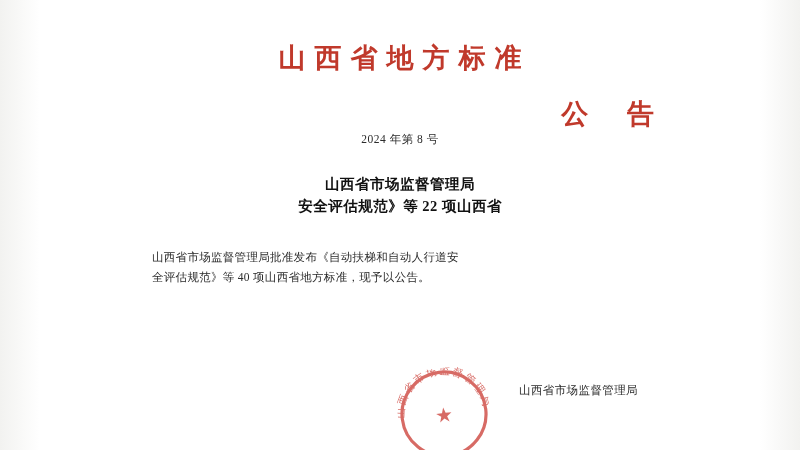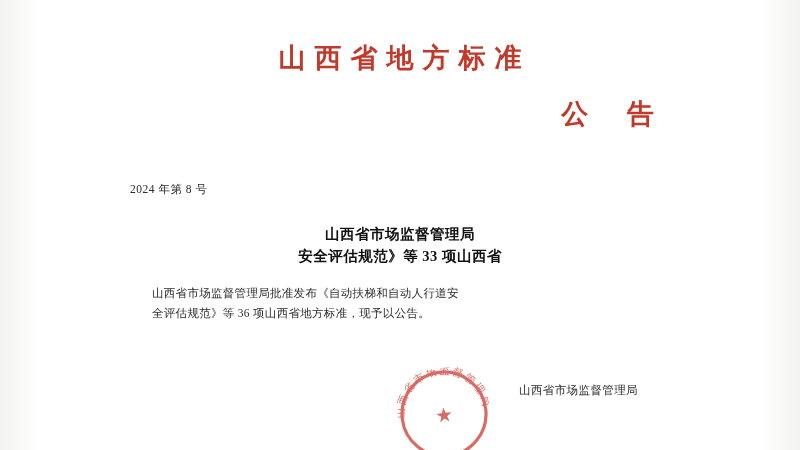--- a/index.html
+++ b/index.html
@@ -51,40 +51,40 @@
   .title-sub {
     margin-top: 20px;
     text-align: right;
     color: #c0392b;
     font-size: 27px;
     letter-spacing: 16px;
     font-weight: 700;
     text-indent: 16px;
   }
   .doc-number {
-    margin-top: 50px;
+    text-align: center;
     color: #2b2b2b;
     font-size: 11.5px;
     letter-spacing: 0.5px;
   }
   .heading-block {
     margin-top: 26px;
     text-align: center;
     color: #111111;
     font-size: 14.5px;
     font-weight: 700;
     line-height: 22px;
     letter-spacing: 0.5px;
   }
   .heading-line {
     display: block;
     white-space: nowrap;
   }
   .body-block {
-    margin-top: 16px;
+    margin-top: 30px;
     color: #2b2b2b;
     font-size: 11.5px;
     line-height: 20px;
     letter-spacing: 0.3px;
     padding: 0 18px 0 22px;
     text-align: justify;
   }
   .body-line {
     display: block;
     white-space: nowrap;
@@ -132,26 +132,26 @@
   <div class="content">
 
     <div class="title-main">山西省地方标准</div>
 
     <div class="title-sub">公  告</div>
 
     <div class="doc-number">2024 年第 8 号</div>
 
     <div class="heading-block">
       <span class="heading-line">山西省市场监督管理局</span>
-      <span class="heading-line">安全评估规范》等 33 项山西省</span>
+      <span class="heading-line">安全评估规范》等 22 项山西省</span>
     </div>
 
     <div class="body-block">
       <span class="body-line">山西省市场监督管理局批准发布《自动扶梯和自动人行道安</span>
-      <span class="body-line">全评估规范》等 36 项山西省地方标准，现予以公告。</span>
+      <span class="body-line">全评估规范》等 40 项山西省地方标准，现予以公告。</span>
     </div>
 
     <div class="seal">
       <div class="seal-wrap">
         <svg width="92" height="92" viewBox="0 0 92 92">
           <circle cx="46" cy="46" r="42" fill="none" stroke="#c8332b" stroke-width="3.2"></circle>
           <path id="sealArc" d="M 46 86 A 40 40 0 1 1 46.01 86" fill="none" stroke="none"></path>
           <text font-family="Liberation Serif, serif" font-size="10.5" fill="#c8332b" letter-spacing="2">
             <textPath href="#sealArc" startOffset="50%" text-anchor="middle">山西省市场监督管理局</textPath>
           </text>

